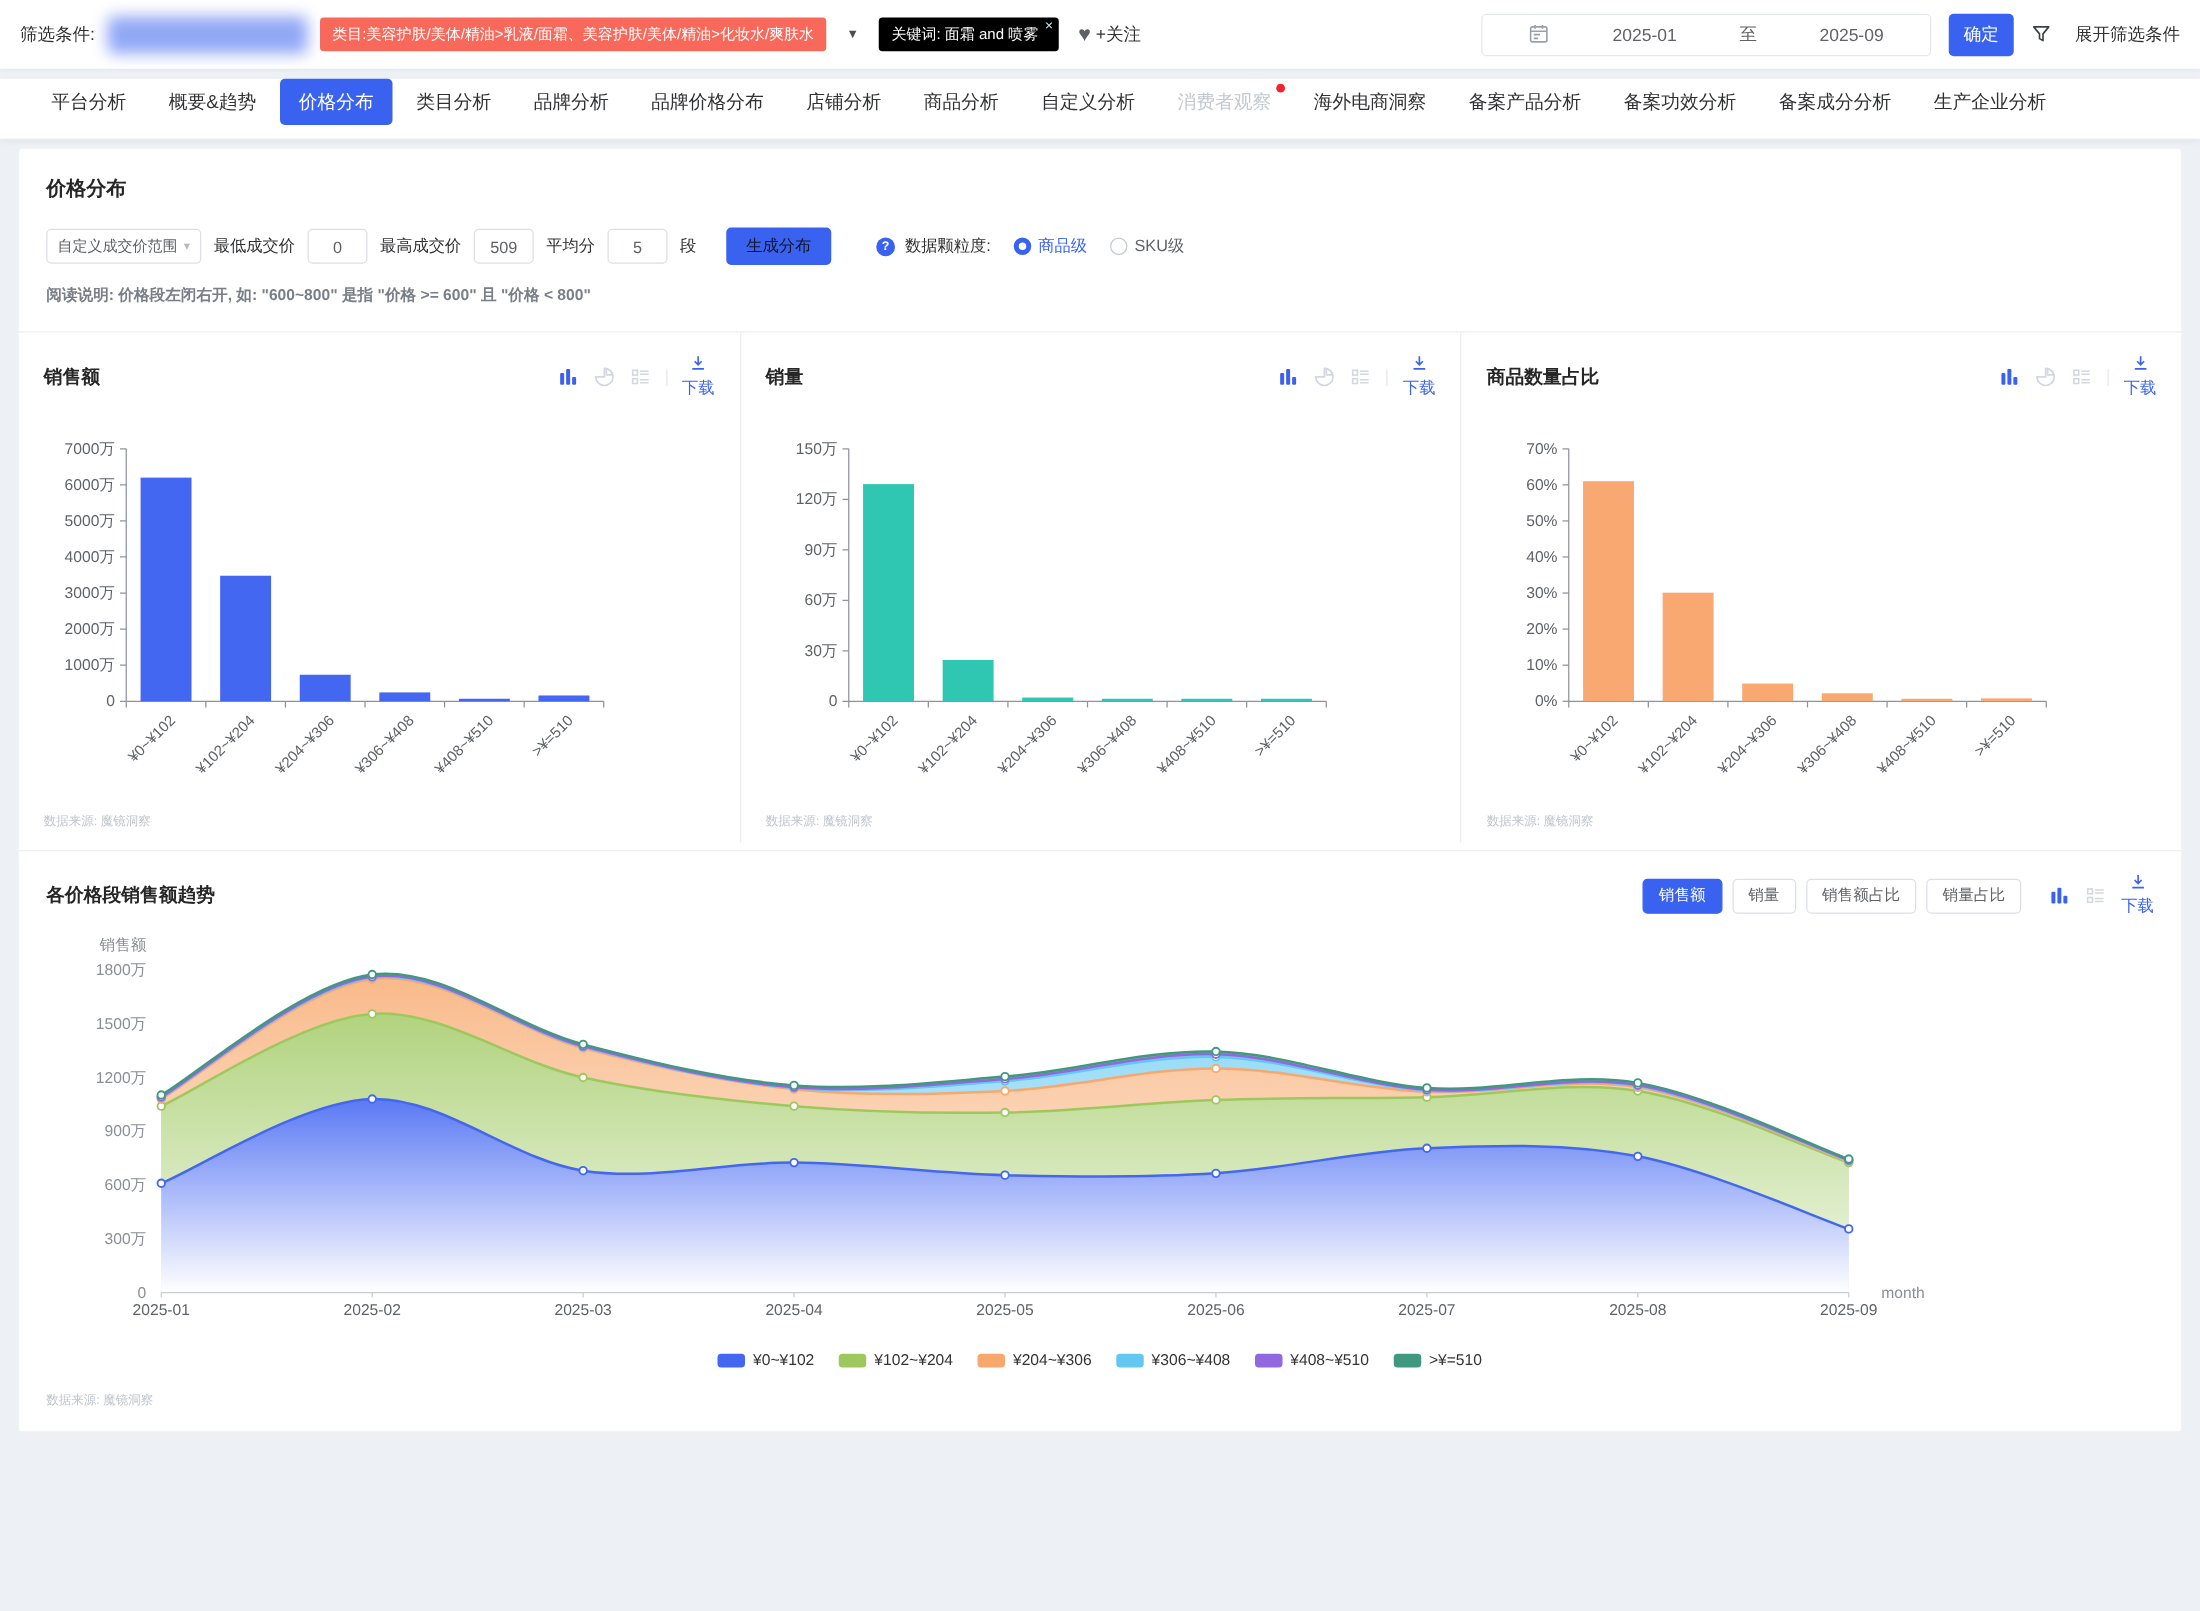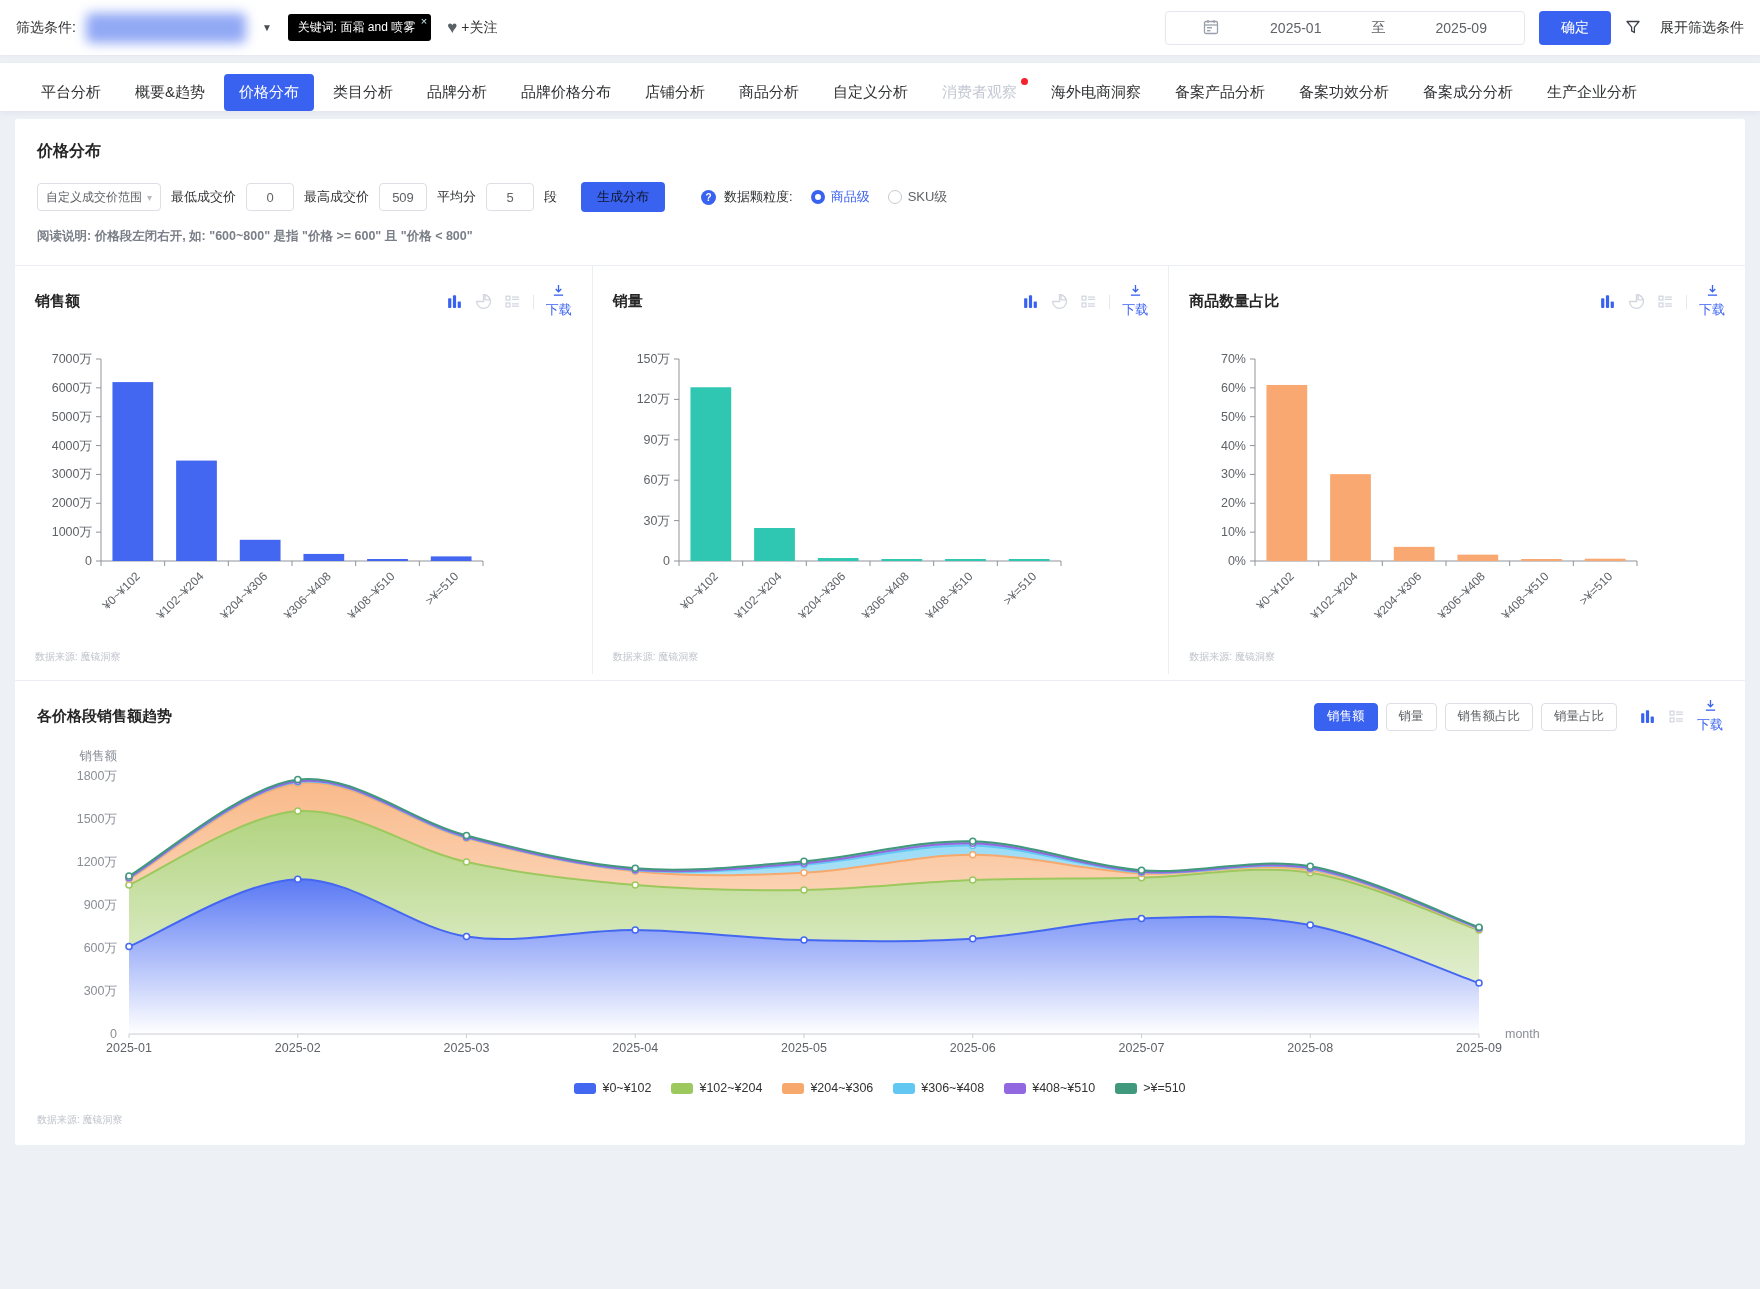--- a/index.html
+++ b/index.html
@@ -27,26 +27,26 @@
   .follow { display:flex; align-items:center; gap:4px; margin-left:6px; cursor:pointer; }
   .heart { color:#596066; font-size:17px; line-height:1; }
   .topbar-right { margin-left:auto; display:flex; align-items:center; gap:14px; }
   .date-range {
     width:360px; height:34px; border:1px solid #e4e7ed; border-radius:4px;
     display:flex; align-items:center; justify-content:space-around; background:#fff;
     color:#606266; cursor:pointer; padding:0 12px;
   }
   .btn-primary {
     background:#3a62f0; color:#fff; border:none; border-radius:4px;
-    height:34px; padding:0 22px; font-size:14px; cursor:pointer;
+    height:34px; padding:0 12px; font-size:14px; cursor:pointer;
   }
   .expand-filters { display:flex; align-items:center; gap:18px; cursor:pointer; color:#303133; }
   
   .tabstrip {
-    margin-top:8px; background:#fff; height:48px; display:flex; align-items:flex-end;
+    margin-top:8px; background:#fff; height:48px; display:flex; align-items:flex-start;
     padding:0 26px; gap:4px; box-shadow:0 2px 6px rgba(30,40,80,.06);
   }
   .tab { padding:9px 15px; font-size:15px; color:#303133; cursor:pointer;
     border-radius:4px; position:relative; white-space:nowrap; }
   .tab.active { background:#3a62f0; color:#fff; }
   .tab.disabled { color:#c3c8d2; }
   .tab .dot { position:absolute; top:4px; right:4px; width:7px; height:7px;
     border-radius:50%; background:#f5222d; }
   
   .card { margin:8px 15px 0; background:#fff; border-radius:3px; padding:22px 0 18px; }
@@ -100,20 +100,21 @@
   .legend-label { font-size:12.5px; color:#333; }
   .trend-source { margin-top:18px; }
   svg text { font-family:"Liberation Sans","DejaVu Sans",sans-serif; }
 </style>
 </head>
 <body>
 
 <header class="topbar">
   <span class="topbar-label">筛选条件:</span>
   <div class="blur-pill"></div>
+  <span class="tag tag-red">类目:美容护肤/美体/精油&gt;乳液/面霜、美容护肤/美体/精油&gt;化妆水/爽肤水</span>
   <span class="caret-btn">▼</span>
   <span class="tag tag-teal">
     <span>关键词: 面霜 and 喷雾</span>
     <span class="tag-close">×</span>
   </span>
   <span class="follow">
     <span class="heart">♥</span>
     <span>+关注</span>
   </span>
   <div class="topbar-right">

